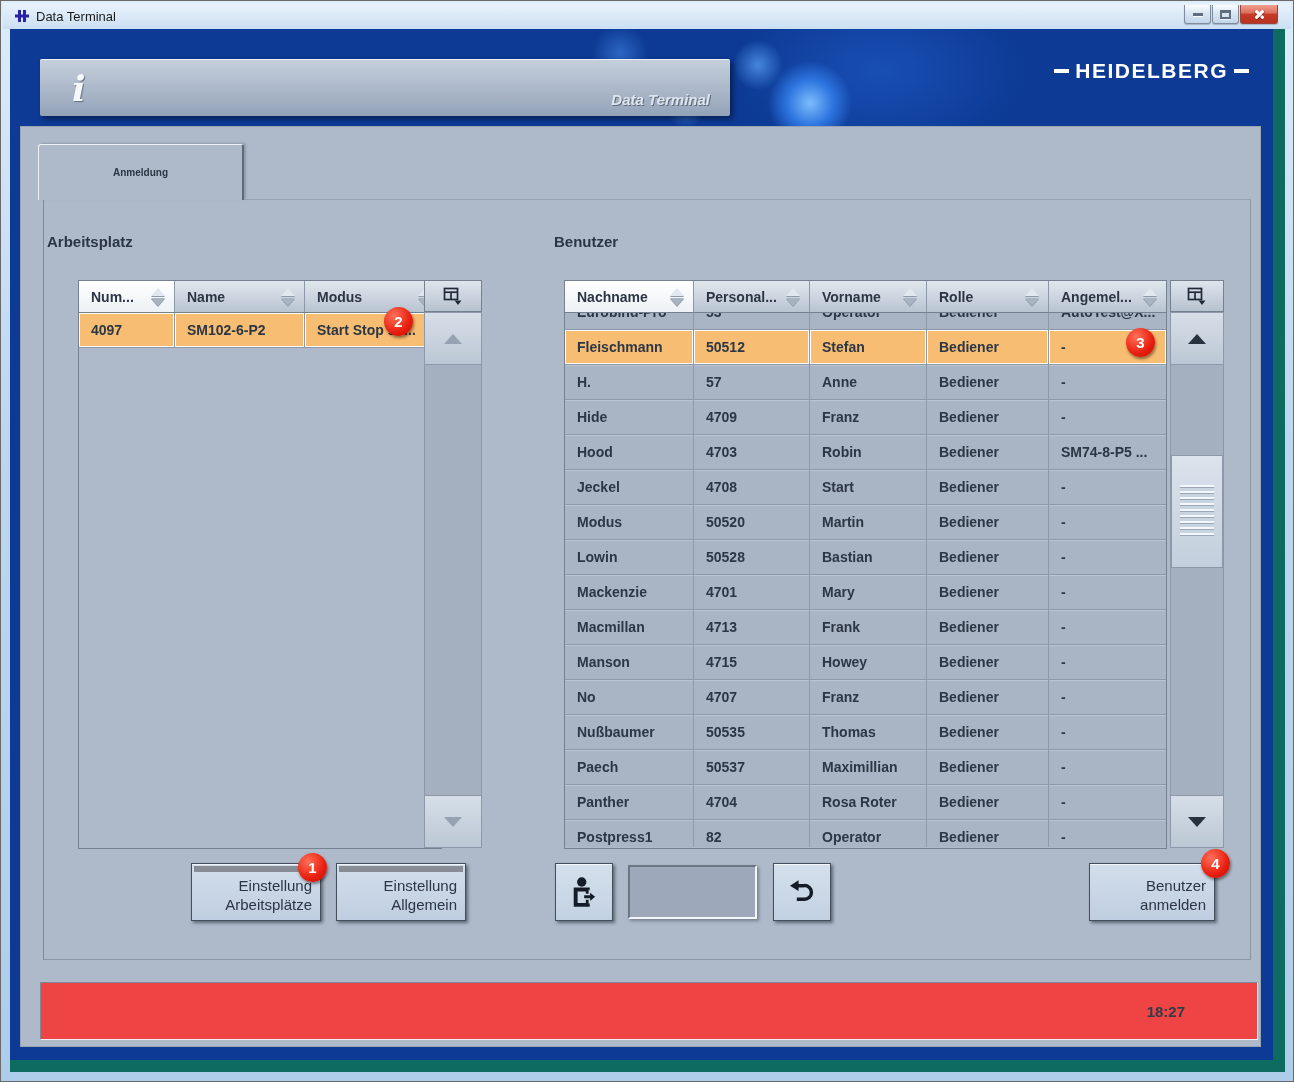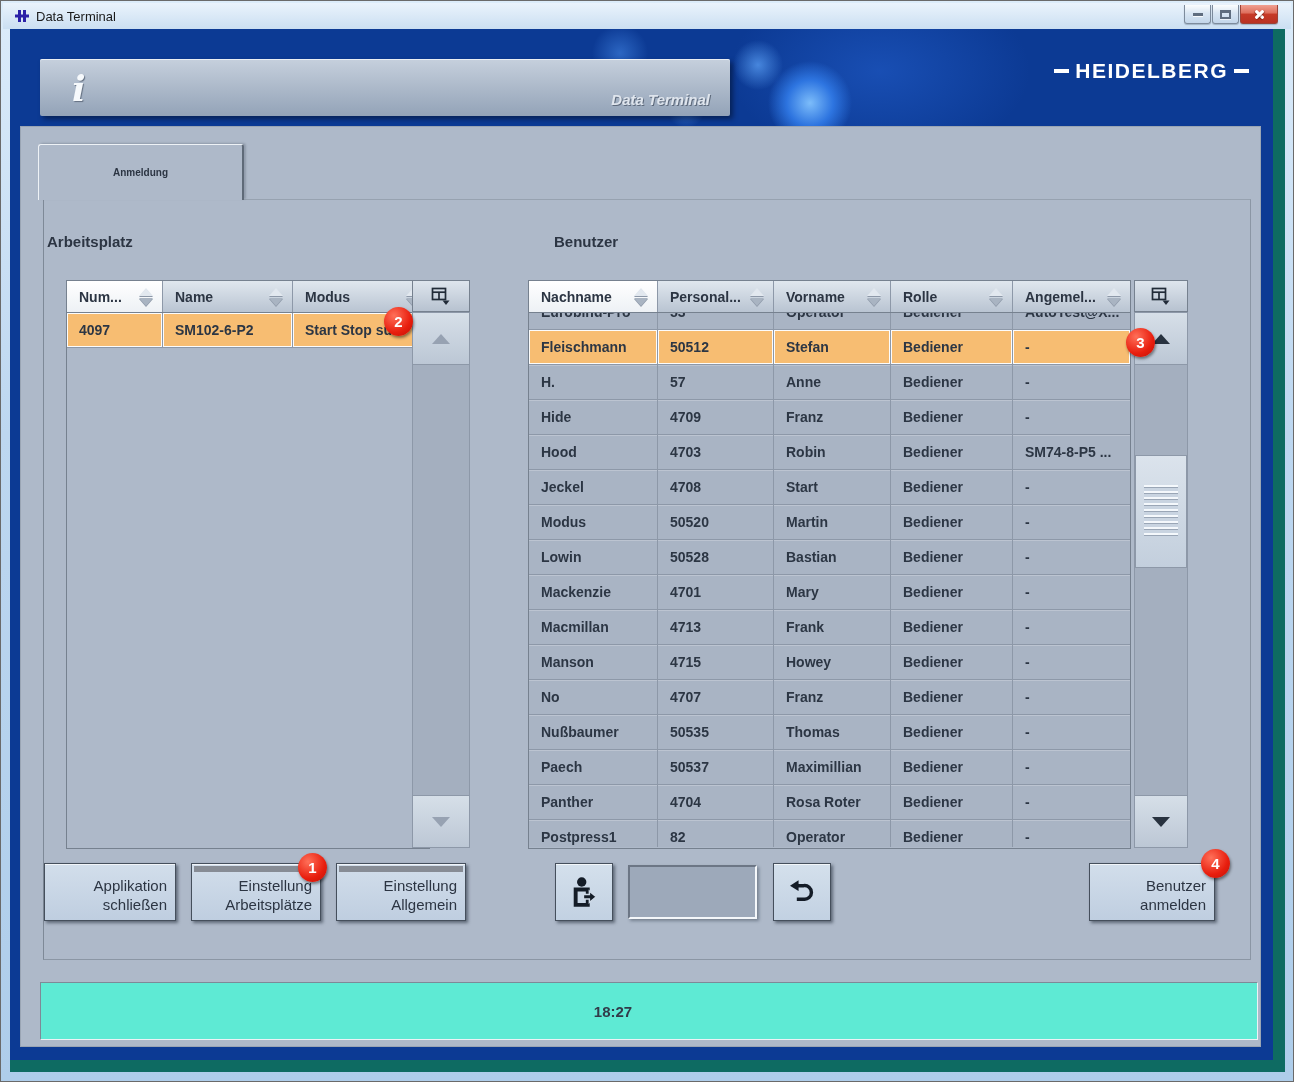--- a/index.html
+++ b/index.html
@@ -66,22 +66,22 @@
 
   .tab-content { position:absolute; left:22px; top:72px; width:1208px; height:761px;
     border:1px solid; border-color:#97a2b0 #8b96a4 #8b96a4 #7e8997; }
 
   .section-label { position:absolute; top:33px; font-weight:bold; font-size:15px; color:#2c3543; }
   .lbl-arb { left:3px; }
   .lbl-ben { left:510px; }
 
   
   .tbl { position:absolute; top:80px; }
-  .tbl-arb { left:4px; width:496px;padding-left:18px; }
-  .tbl-ben { left:484px; width:660px; }
+  .tbl-arb { left:16px; width:496px;padding-left:18px; }
+  .tbl-ben { left:520px; width:660px; }
   .t-main { border:1px solid #76818f; }
   .tbl-arb .t-main { width:364px; }
   .tbl-ben .t-main { width:603px; }
   .t-head { display:grid; height:32px; border-bottom:1px solid #76818f; }
   .tbl-arb .t-head, .tbl-arb .cells { grid-template-columns:96px 130px 136px; }
   .tbl-ben .t-head, .tbl-ben .cells { grid-template-columns:129px 116px 117px 122px 117px; }
   .h-cell { display:flex; align-items:center; padding-left:12px;
     background:linear-gradient(180deg,#e0e7ee,#b9c4d2); border-right:1px solid #8d98a8; }
   .h-cell:last-child { border-right:none; }
   .h-cell.sorted { background:linear-gradient(180deg,#ffffff,#edf1f5); }
@@ -154,23 +154,23 @@
     background:radial-gradient(circle at 35% 30%, #ff7059, #e81e0e 60%, #bf1005);
     color:#fff; font-weight:bold; font-size:15px;
     display:flex; align-items:center; justify-content:center; box-shadow:1px 2px 3px rgba(0,0,0,.45); }
   .badge-1 { left:254px; top:653px; }
   .badge-2 { left:340px; top:107px; }
   .badge-3 { left:1082px; top:128px; }
   .badge-4 { left:1157px; top:649px; }
 
   
   .statusbar { position:absolute; left:19px; top:855px; width:1218px; height:58px;
-    background:#5eead4; border-top:1px solid #7e8997; border-left:1px solid #7e8997;
+    background:#ef4444; border-top:1px solid #7e8997; border-left:1px solid #7e8997;
     border-bottom:1px solid #eef2f6; border-right:1px solid #eef2f6;
-    display:flex; align-items:center; justify-content:center; padding-right:72px;
+    display:flex; align-items:center; justify-content:flex-end; padding-right:72px;
     font-weight:bold; font-size:15px; color:#323b49; }
 </style>
 </head>
 <body>
 
 <div class="window">
 
   <div class="titlebar">
     <span class="tb-icon">
       <svg width="14" height="14" viewBox="0 0 14 14">
@@ -474,22 +474,20 @@
               <div class="sc-thumb">
                   <span class="grip"></span>
                 </div>
             </div>
             <div class="sc-btn enabled">
                 <span class="arr-dn"></span>
               </div>
           </div>
         </div>
 
-        <div class="panel-btn btn-appclose">Applikation
-schließen</div>
         <div class="panel-btn cfg btn-arbeit">Einstellung
 Arbeitsplätze</div>
         <div class="panel-btn cfg btn-allgem">Einstellung
 Allgemein</div>
 
         <div class="icon-btn btn-userout">
           <svg width="32" height="32" viewBox="0 0 28 28">
             <circle cx="12" cy="5.3" r="4.1" fill="#141c27"></circle>
             <path d="M6.7 11.8 H17.3 V25.3 H6.7 Z" fill="none" stroke="#141c27" stroke-width="3.4"></path>
             <path d="M13.5 16.2 h5.2 v-3 l6 5 -6 5 v-3 h-5.2 z" fill="#141c27" stroke="#cdd9e6" stroke-width="1.3"></path>

